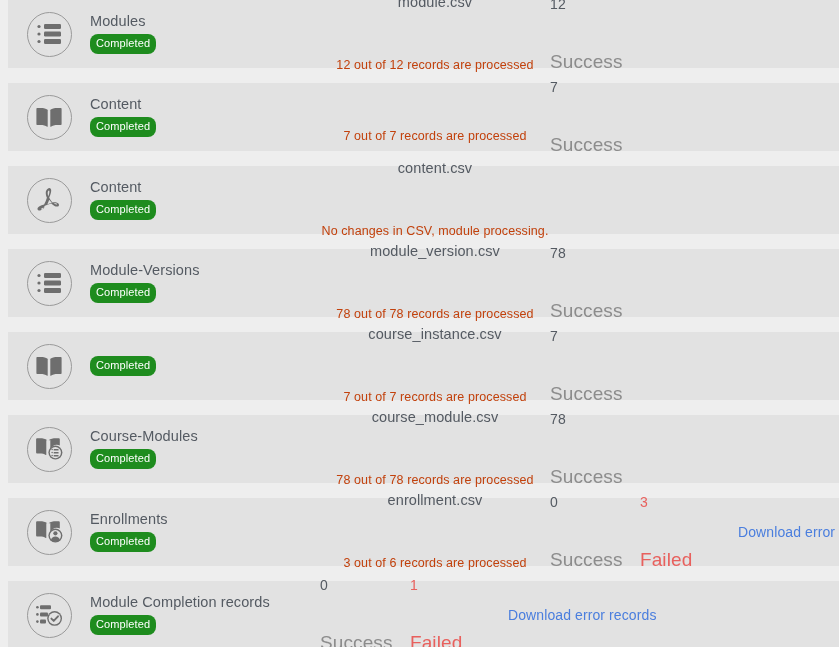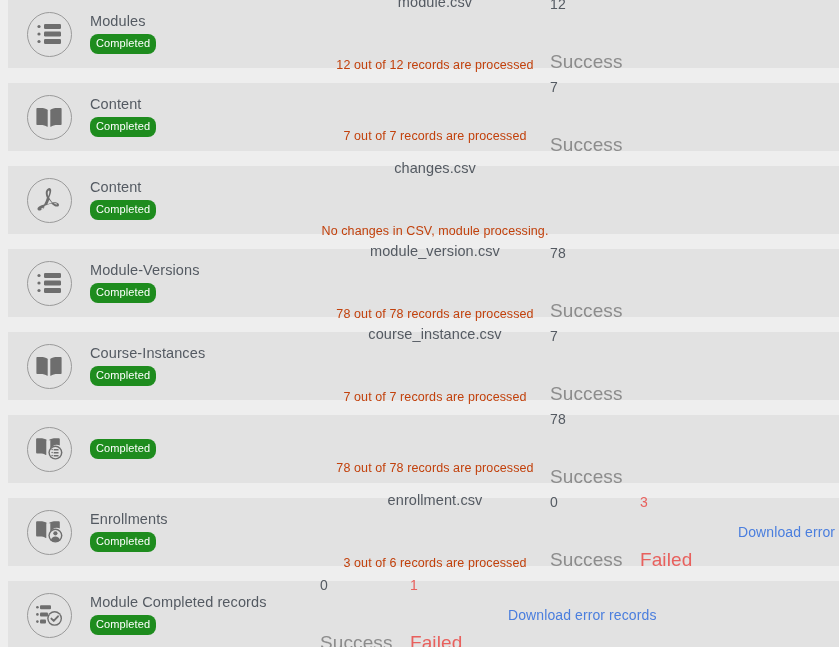--- a/index.html
+++ b/index.html
@@ -220,21 +220,21 @@
           <svg width="24" height="26" viewBox="0 0 24 26">
         <path d="M11.6 1.2c1.5-.5 2.6.5 2.6 2.3 0 2-.8 4.5-2 7 .9 2 2.1 3.8 3.4 5 1.7-.25 3.2-.2 4.4.2 1.5.5 2.3 1.6 1.9 2.7-.4 1.1-1.8 1.45-3.3 1-1.4-.4-2.9-1.45-4.2-2.85-2.2.45-4.5 1.2-6.5 2.15-1.3 2.3-2.8 4-4.2 4.6-1.4.6-2.7.2-3.1-.9-.4-1.1.4-2.3 1.9-3.2 1.2-.7 2.8-1.25 4.6-1.7 1.1-2 2.1-4.35 2.8-6.65-.9-2.2-1.3-4.3-1.1-5.9.2-1.6.9-2.7 2.8-3.75zm.2 2.3c-.7.45-1 1.05-1.1 2.05-.1 1 .1 2.3.6 3.75.7-1.8 1.1-3.5 1.1-4.75 0-.7-.2-1.15-.6-1.05zm.4 9.3c-.5 1.5-1.1 3-1.8 4.4 1.4-.6 2.9-1.1 4.4-1.45-.95-.9-1.8-1.9-2.6-2.95zm6.4 4.5c.8.2 1.3.1 1.4-.15.1-.25-.2-.6-1-.85-.55-.15-1.25-.2-2.1-.15.6.5 1.2.9 1.7 1.15zM5.2 21.1c-.8.5-1.1 1-1 1.25.1.25.6.3 1.25 0 .65-.3 1.45-1.05 2.25-2.1-.95.3-1.85.6-2.5.85z" fill="#6e6e6e"></path>
       </svg>
         </div>
     </div>
     <div class="name-cell">
       <div class="entity-name">Content</div>
       <div class="status-badge">Completed</div>
     </div>
     <div class="file-cell">
-      <div class="file-name">changes.csv</div>
+      <div class="file-name">content.csv</div>
       <div class="file-note">No changes in CSV, module processing.</div>
     </div>
     <div class="count-cell empty">
       <div class="count-num"></div>
       <div class="count-label"></div>
     </div>
     <div class="count-cell failed empty">
       <div class="count-num"></div>
       <div class="count-label"></div>
     </div>
@@ -278,21 +278,20 @@
     <div class="import-row">
     <div class="icon-cell">
       <div class="icon-circle">
           <svg width="26" height="22" viewBox="0 0 26 22">
         <path d="M12.3 4.2C10.4 2.6 7.6 2 4.6 2H1.4C.8 2 .4 2.4.4 3v15c0 .6.4 1 1 1h3.2c2.6 0 5 .5 6.5 1.7.3.2.6 0 .6-.3V4.6c0-.15-.07-.3-.2-.4z" fill="#6e6e6e"></path>
         <path d="M13.7 4.2C15.6 2.6 18.4 2 21.4 2h3.2c.6 0 1 .4 1 1v15c0 .6-.4 1-1 1h-3.2c-2.6 0-5 .5-6.5 1.7-.3.2-.6 0-.6-.3V4.6c0-.15.07-.3.2-.4z" fill="#6e6e6e"></path>
       </svg>
         </div>
     </div>
     <div class="name-cell">
-      <div class="entity-name">Course-Instances</div>
       <div class="status-badge">Completed</div>
     </div>
     <div class="file-cell">
       <div class="file-name">course_instance.csv</div>
       <div class="file-note">7 out of 7 records are processed</div>
     </div>
     <div class="count-cell">
       <div class="count-num">7</div>
       <div class="count-label">Success</div>
     </div>
@@ -317,23 +316,25 @@
               <rect x="18.6" y="11.9" width="5" height="1.5" rx=".5"></rect>
           <circle cx="17.1" cy="15.6" r=".75"></circle>
               <rect x="18.6" y="14.9" width="5" height="1.5" rx=".5"></rect>
           <circle cx="17.1" cy="18.6" r=".75"></circle>
               <rect x="18.6" y="17.9" width="5" height="1.5" rx=".5"></rect>
         </g>
       </svg>
         </div>
     </div>
     <div class="name-cell">
-      <div class="status-badge">Completed</div>
-    </div>
-    <div class="file-cell">
+      <div class="entity-name">Course-Modules</div>
+      <div class="status-badge">Completed</div>
+    </div>
+    <div class="file-cell">
+      <div class="file-name">course_module.csv</div>
       <div class="file-note">78 out of 78 records are processed</div>
     </div>
     <div class="count-cell">
       <div class="count-num">78</div>
       <div class="count-label">Success</div>
     </div>
     <div class="count-cell failed empty">
       <div class="count-num"></div>
       <div class="count-label"></div>
     </div>
@@ -386,21 +387,21 @@
           <circle cx="2.4" cy="18.6" r="1.3"></circle>
               <rect x="5" y="16.6" width="6" height="4" rx="1"></rect>
         </g>
         <circle cx="19.6" cy="15.4" r="7.4" fill="#6e6e6e"></circle>
         <circle cx="19.6" cy="15.4" r="6" fill="#e2e2e2"></circle>
         <path d="M16.4 15.6l2.3 2.3 4.3-4.6" fill="none" stroke="#6e6e6e" stroke-width="1.9" stroke-linecap="round" stroke-linejoin="round"></path>
       </svg>
         </div>
     </div>
     <div class="name-cell">
-      <div class="entity-name">Module Completed records</div>
+      <div class="entity-name">Module Completion records</div>
       <div class="status-badge">Completed</div>
     </div>
     <div class="count-cell">
       <div class="count-num">0</div>
       <div class="count-label">Success</div>
     </div>
     <div class="count-cell failed">
       <div class="count-num">1</div>
       <div class="count-label">Failed</div>
     </div>

